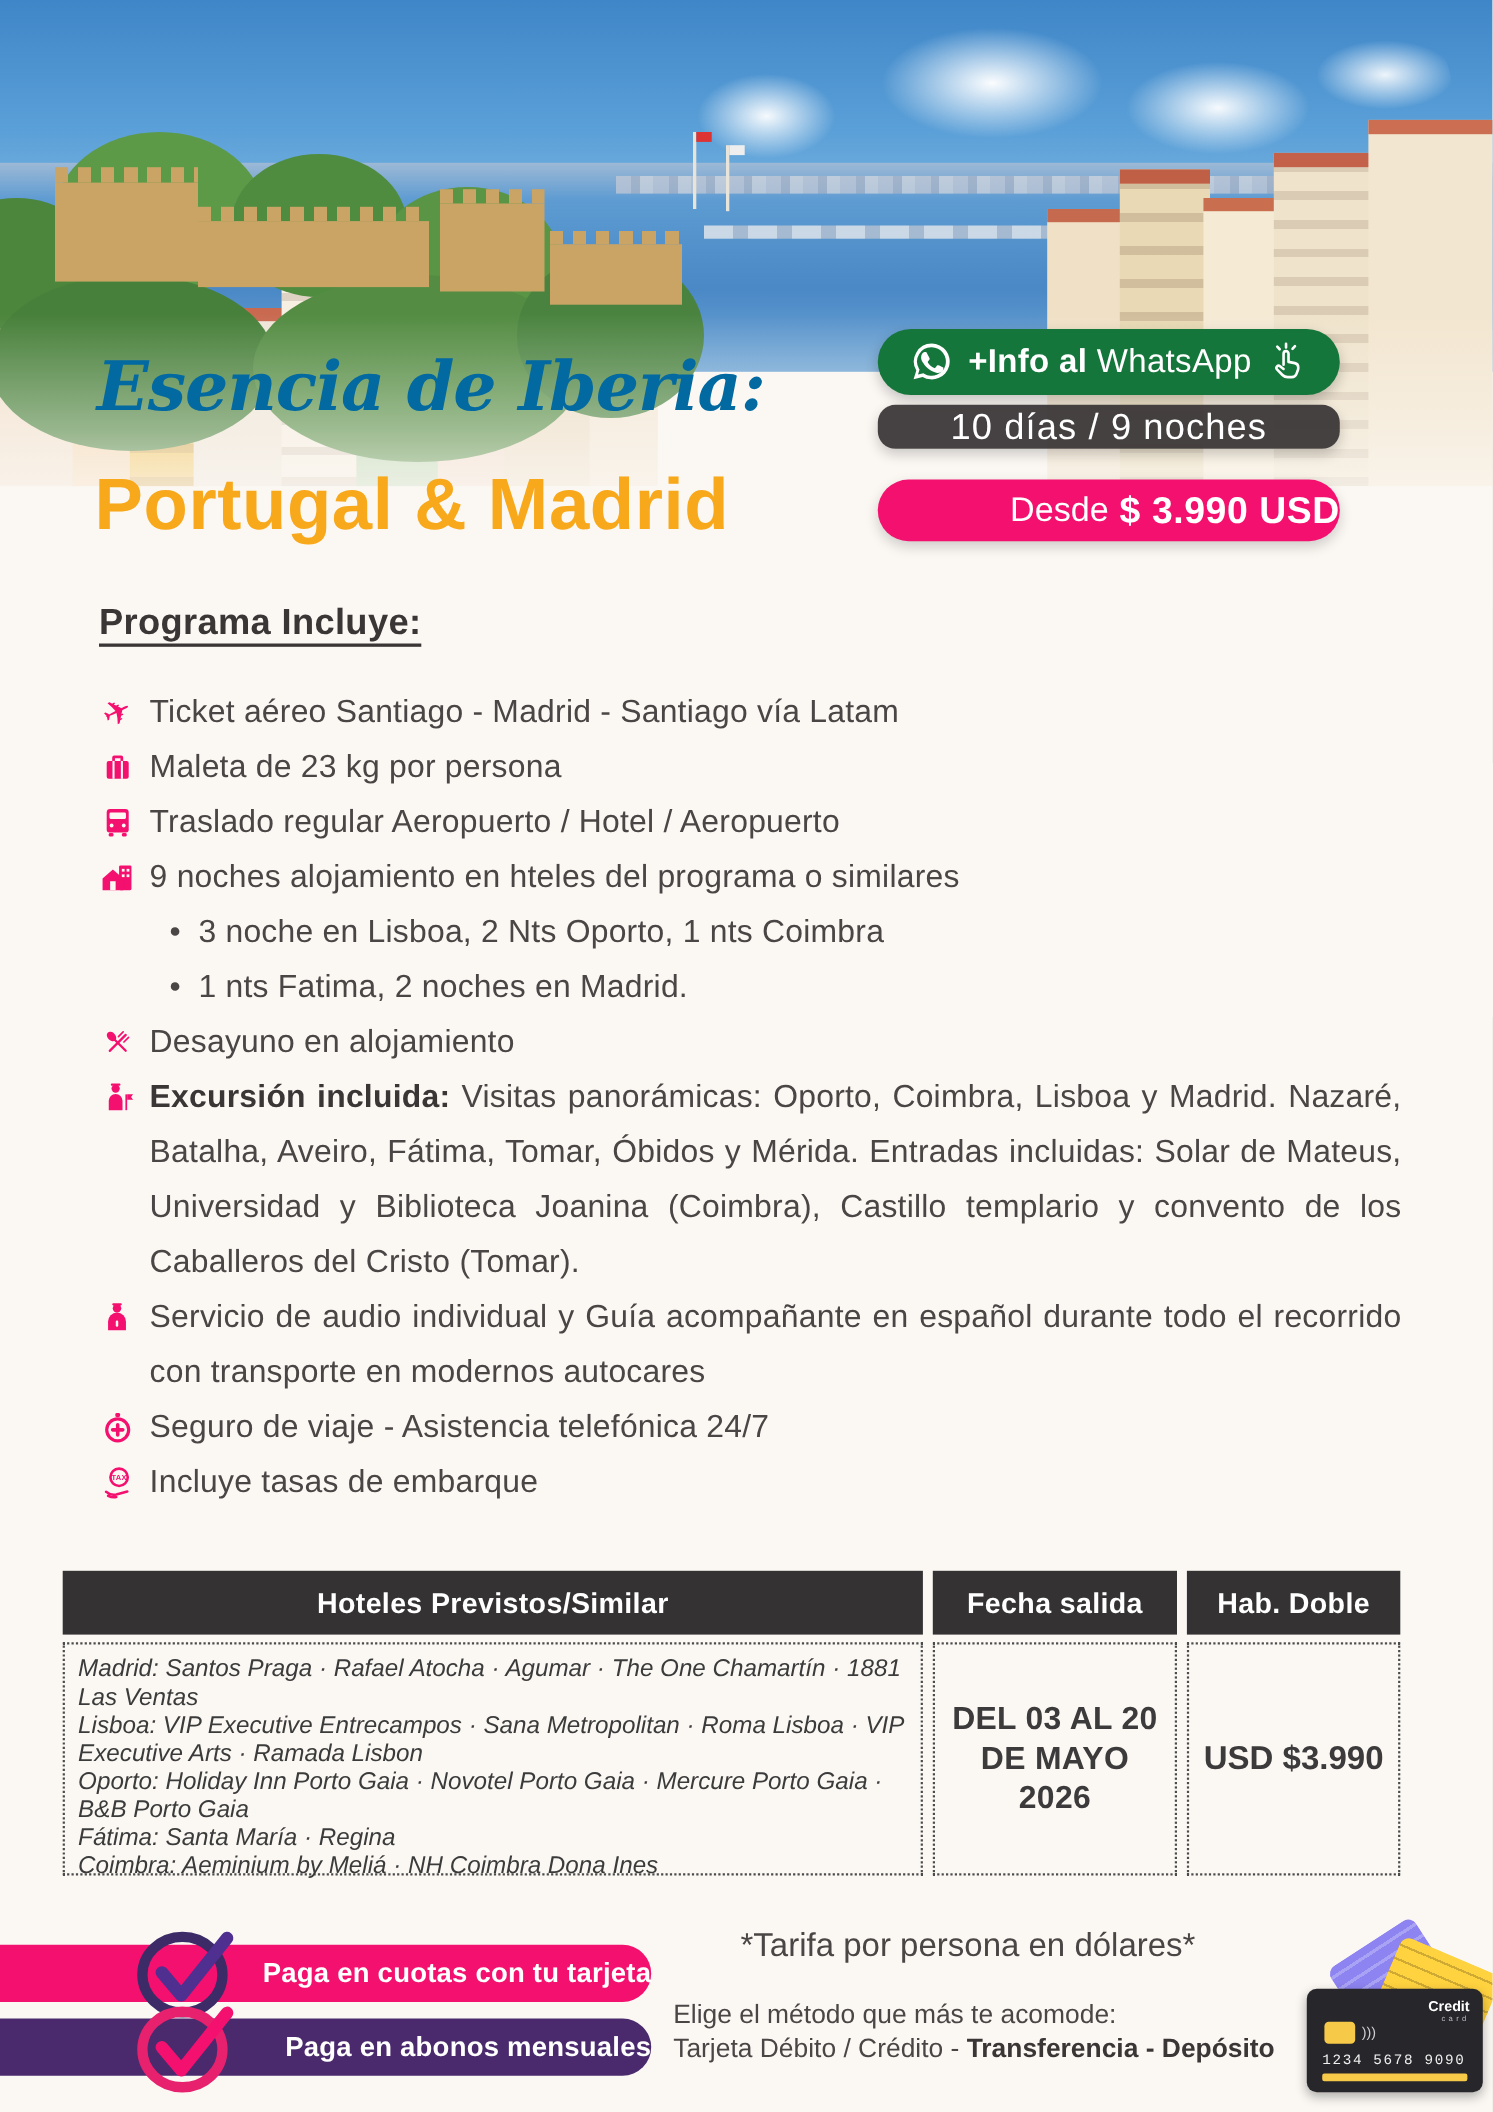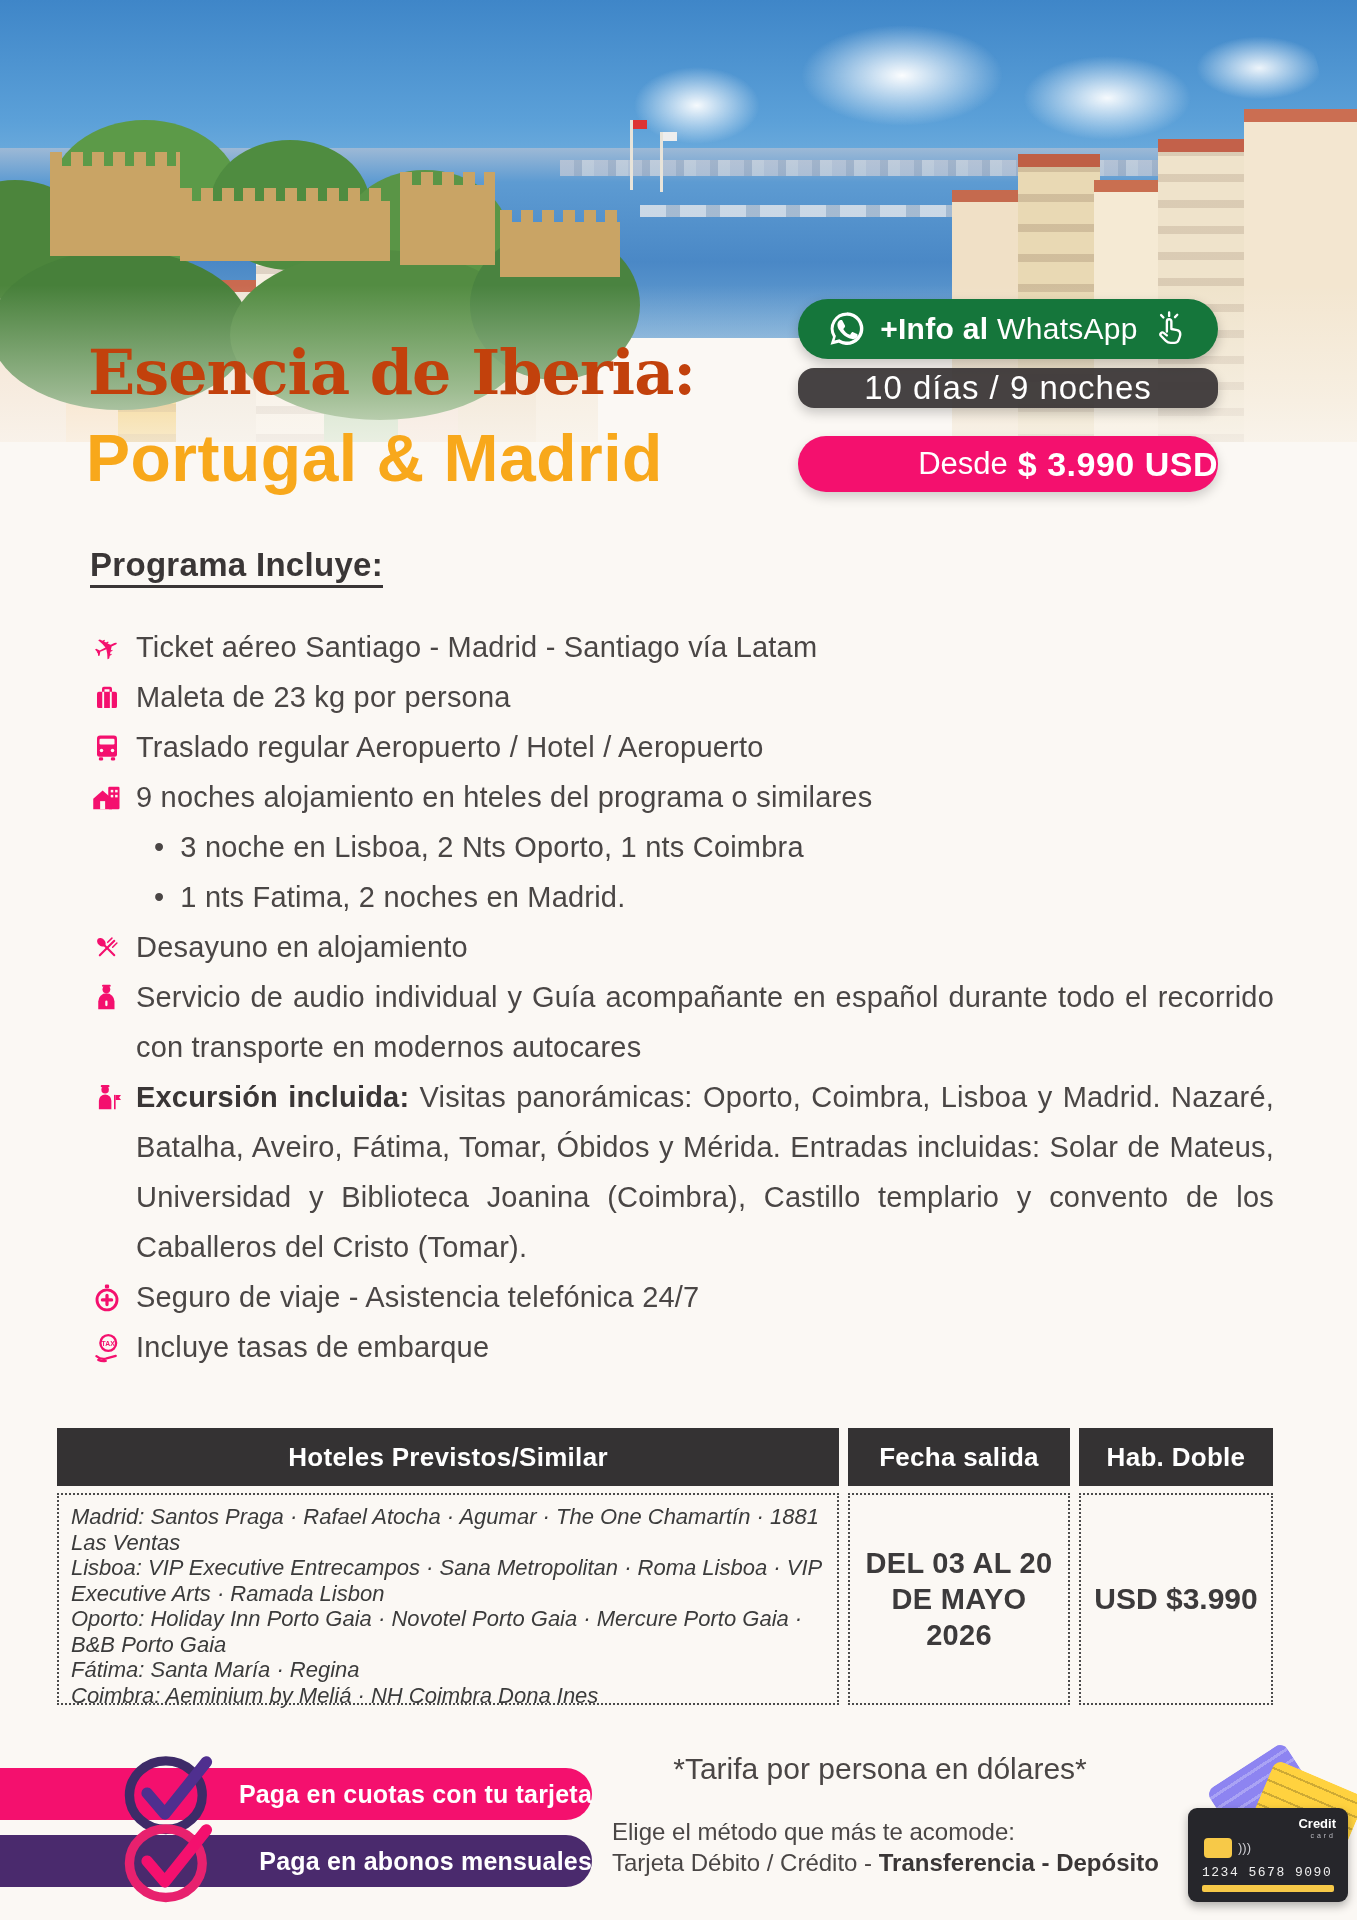--- a/index.html
+++ b/index.html
@@ -38,22 +38,22 @@
        gap:12px;box-shadow:0 5px 12px rgba(0,0,0,.22);}
   .pill-whatsapp .wa-text{font-size:30px;letter-spacing:.3px;white-space:nowrap;}
   .pill-whatsapp b{font-weight:700;}
   .pill-duration{left:798px;top:368px;width:420px;height:40px;border-radius:16px;background:rgba(56,52,53,.93);
        font-size:33px;letter-spacing:1px;box-shadow:0 5px 12px rgba(0,0,0,.2);}
   .pill-price{left:798px;top:436px;width:420px;height:56px;border-radius:28px;background:#F4106E;
        font-size:31px;gap:10px;box-shadow:0 5px 12px rgba(0,0,0,.18);justify-content:flex-end;}
   .pill-price b{font-size:34px;font-weight:800;letter-spacing:.5px;}
 
   
-  .title1{position:absolute;left:88px;top:336px;font-family:"DejaVu Serif",serif;font-weight:700;
-       font-size:62px;color:#c2410c;letter-spacing:-1px;}
+  .title1{position:absolute;left:88px;top:315px;font-family:"DejaVu Serif",serif;font-style:italic;font-weight:700;
+       font-size:62px;color:#0369a1;letter-spacing:-1px;}
   .title2{position:absolute;left:86px;top:420px;font-weight:800;font-size:66px;color:#F8A81B;letter-spacing:.5px;}
 
   
   .content{position:absolute;top:546px;left:90px;width:1184px;}
   .prog-head{display:inline-block;font-size:33px;font-weight:800;color:#3A3636;
        border-bottom:3px solid #3A3636;padding-bottom:1px;letter-spacing:.3px;}
   ul.prog{list-style:none;margin:34px 0 0 0;padding:0;font-size:29px;line-height:50px;color:#4A4645;letter-spacing:.2px;}
   ul.prog li{display:flex;align-items:flex-start;}
   .li-icon{width:34px;min-width:34px;height:36px;margin:8px 12px 0 0;display:flex;align-items:center;justify-content:center;}
   .li-icon svg{width:30px;height:30px;}
@@ -255,39 +255,39 @@
                 <rect x="11.2" y="4.5" width="1.7" height="16.5" rx=".8"></rect>
                 <ellipse cx="12.05" cy="5.6" rx="2.9" ry="3.9"></ellipse>
               </g>
             </svg>
         </span>
         <span class="li-text">Desayuno en alojamiento</span>
       </li>
       <li>
         <span class="li-icon">
           <svg viewBox="0 0 24 24" fill="#F4106E">
-              <circle cx="11.5" cy="5" r="3.1"></circle>
-              <rect x="8" y="1.4" width="7" height="1.6" rx=".8"></rect>
-              <path d="M5 21v-6.3a6.5 6.5 0 0 1 13 0V21z"></path>
-              <rect x="10.6" y="14" width="1.8" height="4.5" fill="#FBF8F4" rx=".9"></rect>
-            </svg>
-        </span>
-        <span class="li-text justify">Servicio de audio individual y Guía acompañante en español durante todo el recorrido con transporte en modernos autocares</span>
-      </li>
-      <li>
-        <span class="li-icon">
-          <svg viewBox="0 0 24 24" fill="#F4106E">
               <circle cx="10.5" cy="5.3" r="3"></circle>
               <rect x="7" y="1.6" width="7" height="1.7" rx=".8"></rect>
               <path d="M5.5 21v-6.8a5 5 0 0 1 10 0V21z"></path>
               <rect x="17.6" y="9.5" width="1.3" height="11.5"></rect>
               <path d="M18.9 9.5h4.3l-1.5 2 1.5 2h-4.3z"></path>
             </svg>
         </span>
         <span class="li-text justify"><b>Excursión incluida:</b><span> Visitas panorámicas: Oporto, Coimbra, Lisboa y Madrid. Nazaré, Batalha, Aveiro, Fátima, Tomar, Óbidos y Mérida. Entradas incluidas: Solar de Mateus, Universidad y Biblioteca Joanina (Coimbra), Castillo templario y convento de los Caballeros del Cristo (Tomar).</span></span>
+      </li>
+      <li>
+        <span class="li-icon">
+          <svg viewBox="0 0 24 24" fill="#F4106E">
+              <circle cx="11.5" cy="5" r="3.1"></circle>
+              <rect x="8" y="1.4" width="7" height="1.6" rx=".8"></rect>
+              <path d="M5 21v-6.3a6.5 6.5 0 0 1 13 0V21z"></path>
+              <rect x="10.6" y="14" width="1.8" height="4.5" fill="#FBF8F4" rx=".9"></rect>
+            </svg>
+        </span>
+        <span class="li-text justify">Servicio de audio individual y Guía acompañante en español durante todo el recorrido con transporte en modernos autocares</span>
       </li>
       <li>
         <span class="li-icon">
           <svg viewBox="0 0 24 24">
               <circle cx="12" cy="13.5" r="8" fill="none" stroke="#F4106E" stroke-width="2.3"></circle>
               <rect x="10.3" y="1.2" width="3.4" height="3" rx="1" fill="#F4106E"></rect>
               <path d="M12 9.8v7.4M8.3 13.5h7.4" stroke="#F4106E" stroke-width="2.6" stroke-linecap="round"></path>
             </svg>
         </span>
         <span class="li-text">Seguro de viaje - Asistencia telefónica 24/7</span>

